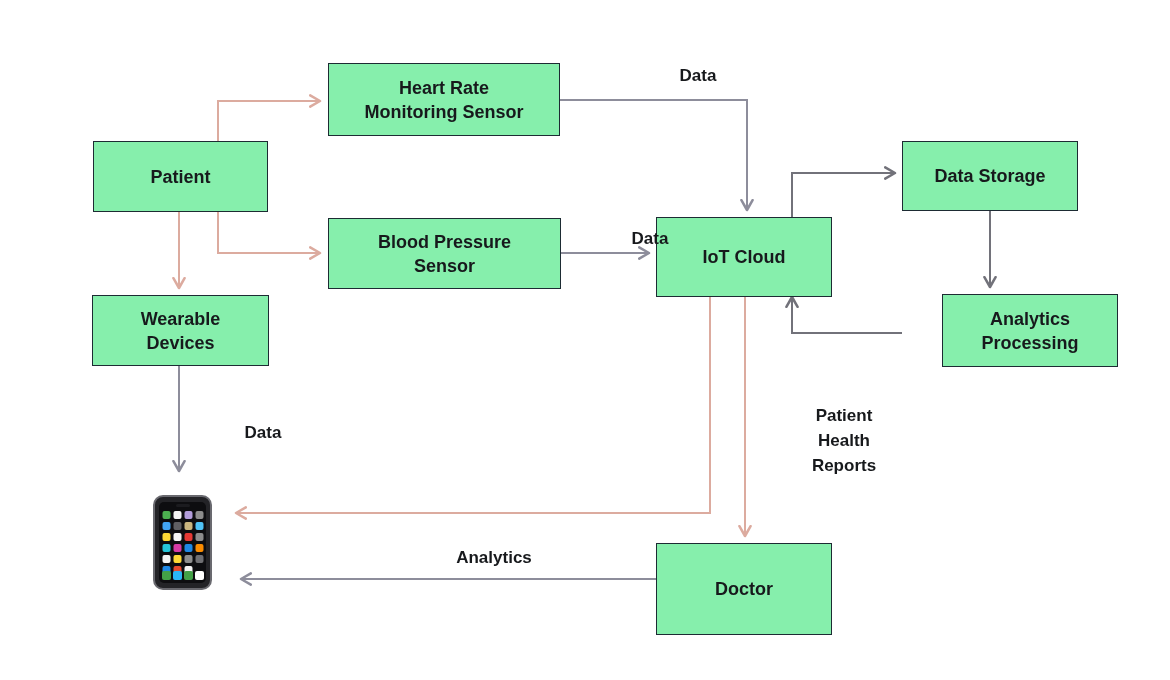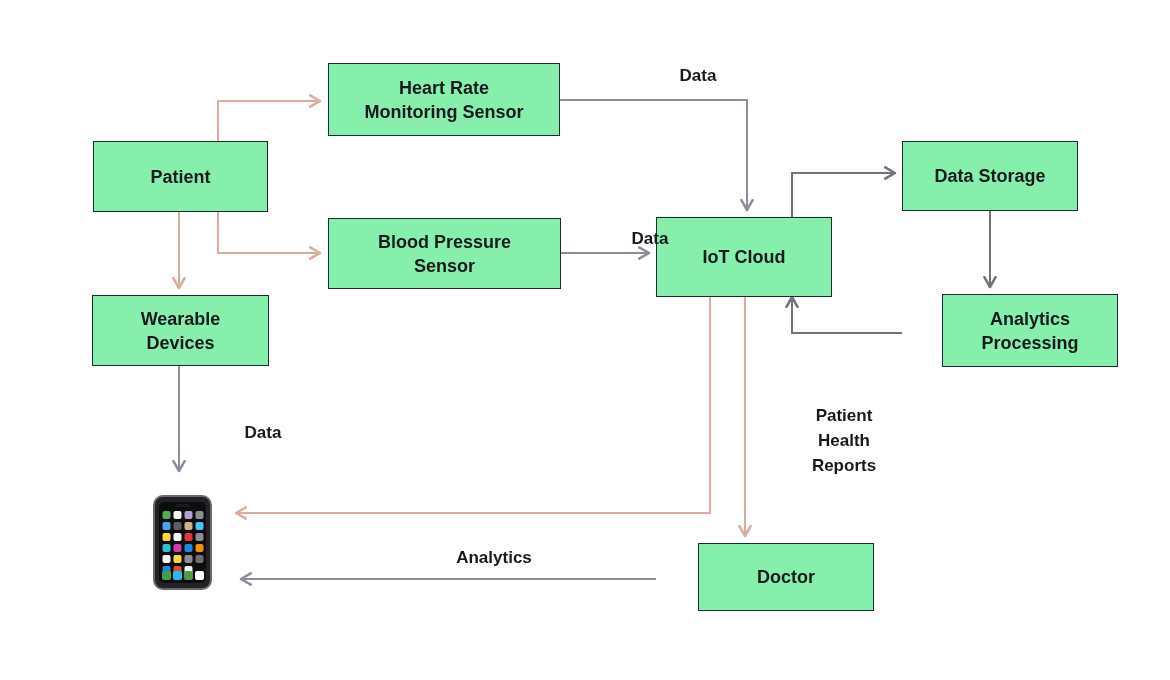--- a/index.html
+++ b/index.html
@@ -14,21 +14,21 @@
     display:flex;align-items:center;justify-content:center;text-align:center;
     color:#17191c;font-weight:bold;font-size:18px;line-height:24px;white-space:pre-line;
   }
   #node-patient{left:93px;top:141px;width:175px;height:71px;}
   #node-heart-rate{left:328px;top:63px;width:232px;height:73px;}
   #node-blood-pressure{left:328px;top:218px;width:233px;height:71px;}
   #node-wearable{left:92px;top:295px;width:177px;height:71px;}
   #node-iot-cloud{left:656px;top:217px;width:176px;height:80px;}
   #node-data-storage{left:902px;top:141px;width:176px;height:70px;}
   #node-analytics{left:942px;top:294px;width:176px;height:73px;justify-content:center;}
-  #node-doctor{left:656px;top:543px;width:176px;height:68px;margin-left:42px;}
+  #node-doctor{left:656px;top:543px;width:176px;height:92px;}
   .edge-label{
     position:absolute;z-index:3;transform:translateX(-50%);
     color:#17191c;font-weight:bold;font-size:17px;line-height:23px;
     text-align:center;white-space:pre-line;margin-left:44px;
   }
   #label-data-hr{left:654px;top:64px;}
   #label-data-bp{left:606px;top:227px;}
   #label-data-wearable{left:219px;top:421px;}
   #label-phr{left:800px;top:403px;line-height:25px;}
   #label-rta{left:455px;top:456px;}

